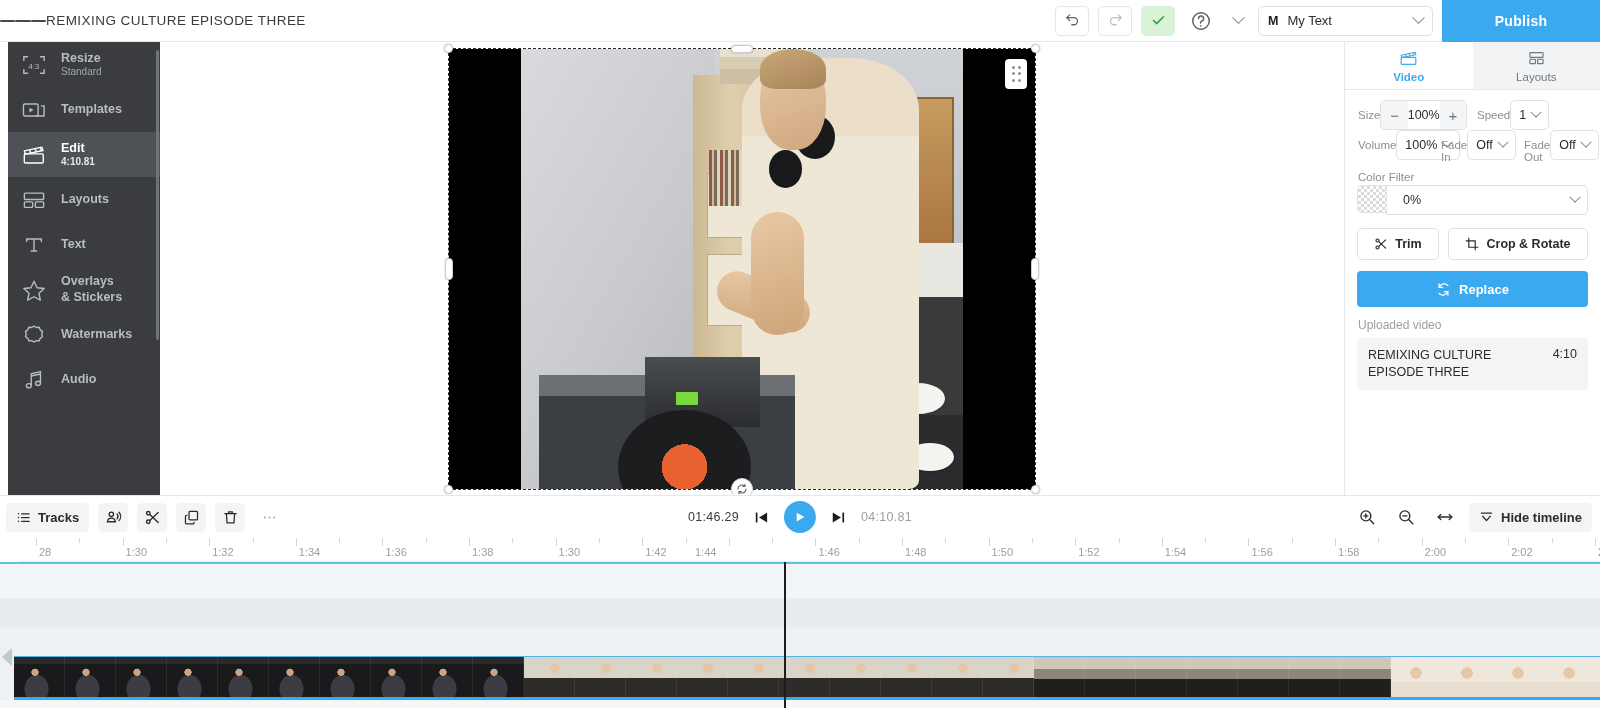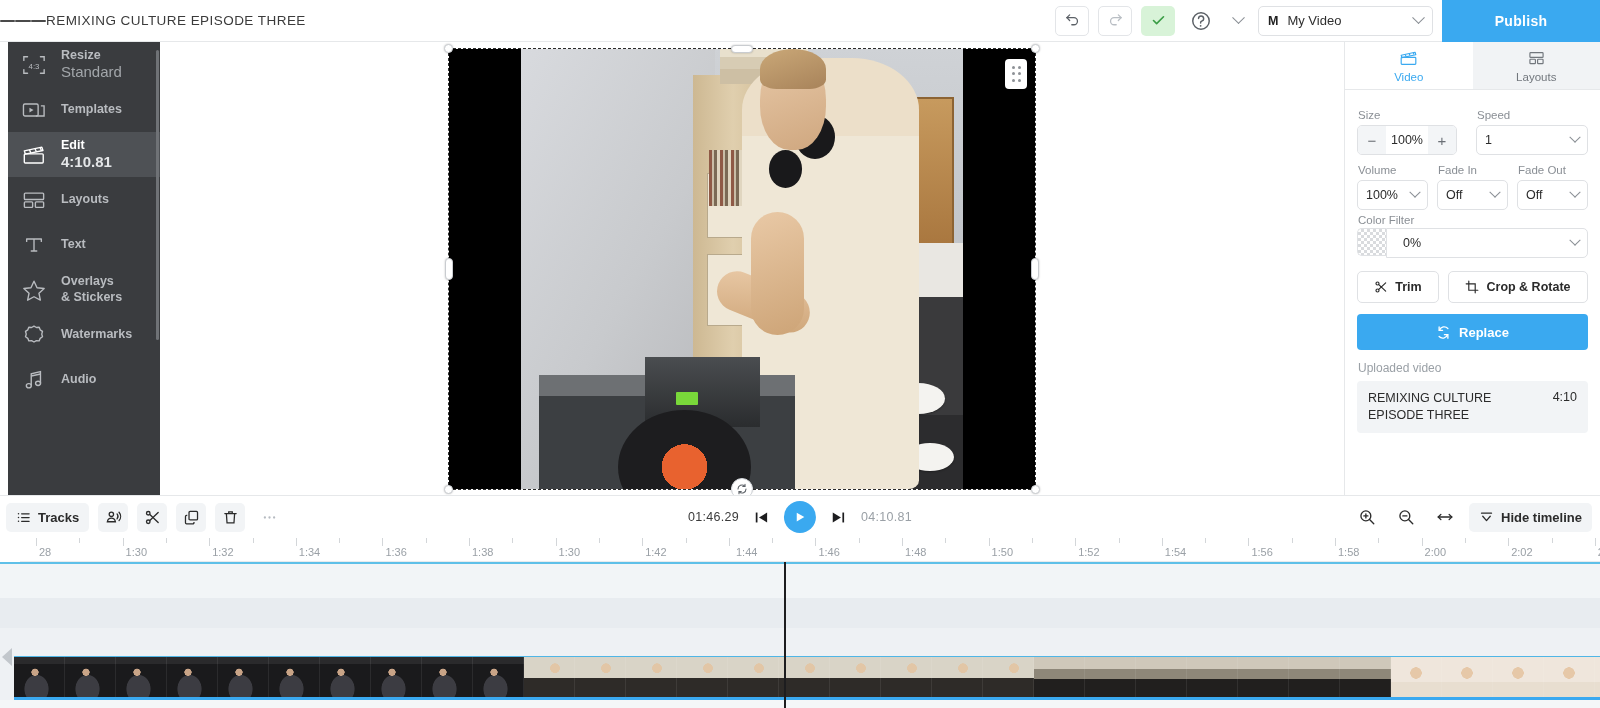--- a/index.html
+++ b/index.html
@@ -48,21 +48,21 @@
     background:#3a3c3f; overflow:hidden; z-index:20;
   }
   .side-item{
     display:flex; align-items:center; gap:13px; height:45px; padding:0 12px; cursor:pointer;
     color:#b9bcc0;
   }
   .side-item.active{ background:#4e5155; color:#fff; }
   .side-ico{ width:28px; height:28px; flex:none; display:flex; align-items:center; justify-content:center; }
   .side-txt{ display:flex; flex-direction:column; justify-content:center; line-height:1.18; }
   .side-lbl{ font-size:12.5px; font-weight:bold; white-space:nowrap; }
-  .side-sub{ font-size:15px; font-weight:normal; color:#a2a6aa; white-space:nowrap; }
+  .side-sub{ font-size:10px; font-weight:normal; color:#a2a6aa; white-space:nowrap; }
   .side-item.active .side-sub{ color:#e4e6e8; font-weight:bold; }
   .side-lbl2{ font-size:12.5px; font-weight:bold; line-height:1.25; white-space:nowrap;}
   .side-scroll{ position:absolute; right:1px; top:8px; width:3px; height:290px; background:#6f7276; border-radius:2px;}
 
   
   .canvas{
     position:absolute; left:152px; top:42px; width:1192px; height:453px;
     background:#fff;
   }
   .stage{
@@ -130,24 +130,24 @@
   .greenled{position:absolute;left:35%;bottom:19%;width:5%;height:3%;background:#79d83a;border-radius:1px;}
 
   
   .panel{
     position:absolute; right:0; top:42px; width:256px; height:453px;
     background:#fff; border-left:1px solid #e6e8ea; z-index:20;
   }
   .tabs{ display:flex; height:48px; border-bottom:1px solid #e6e8ea;}
   .tab{ flex:1; display:flex; flex-direction:column; align-items:center; justify-content:center;
         gap:3px; cursor:pointer; font-size:11.5px; color:#72777d; background:#f1f3f5;}
-  .tab.active{ background:#fff; color:#3aa9f0;}
+  .tab.active{ background:#fff; color:#3aa9f0;font-weight:bold;}
   .panel-body{ padding:10px 12px 0 12px;}
   .row{ display:flex; gap:9px; }
-  .fld{ display:flex; flex-direction:column; }
+  .fld{ display:flex; flex-direction:row; }
   .fld-lbl{ font-size:11.5px; color:#8a8f95; margin:9px 0 4px 1px;}
   .stepper{ display:flex; height:30px; border:1px solid #dfe1e4; border-radius:5px; overflow:hidden; width:100px;}
   .stepper button{ width:28px; background:#f3f5f7; border:none; cursor:pointer; font-size:15px; color:#6a6f75;
      display:flex;align-items:center;justify-content:center;}
   .stepper .val{ flex:1; display:flex;align-items:center;justify-content:center; font-size:12.5px; background:#fff;}
   .sel{
     height:30px; border:1px solid #dfe1e4; border-radius:5px; background:#fff;
     display:flex; align-items:center; padding:0 8px; gap:6px; cursor:pointer; font-size:12.5px;
   }
   .sel .chev{ margin-left:auto; width:8px;height:8px;border-width:1.4px;}
@@ -252,21 +252,21 @@
           <circle cx="12" cy="12" r="9"></circle>
           <path d="M9.3 9.2a2.8 2.8 0 1 1 3.3 3c-.7.3-1 .8-1 1.6v.4" stroke-linecap="round"></path>
           <circle cx="11.6" cy="17.2" r=".95" fill="#5c6167" stroke="none"></circle>
         </svg>
       </div>
       <div class="chev-btn">
         <span class="chev"></span>
       </div>
       <div class="brand-select">
         <span class="brand-mark">M</span>
-        <span class="brand-name">My Video</span>
+        <span class="brand-name">My Text</span>
         <span class="chev"></span>
       </div>
       <button class="publish-btn">Publish</button>
     </div>
   </div>
 
   <div class="sidebar">
 
     <div class="side-item">
       <span class="side-ico">
@@ -664,21 +664,21 @@
         <div class="tick minor" style="left: 492.3px;"></div>
         <div class="tlabel" style="left: 452px;">1:38</div>
         <div class="tick major" style="left: 535.6px;"></div>
         <div class="tick minor" style="left: 578.9px;"></div>
         <div class="tlabel" style="left: 538.6px;">1:30</div>
         <div class="tick major" style="left: 622.2px;"></div>
         <div class="tick minor" style="left: 665.5px;"></div>
         <div class="tlabel" style="left: 625.2px;">1:42</div>
         <div class="tick major" style="left: 708.8px;"></div>
         <div class="tick minor" style="left: 752.1px;"></div>
-        <div class="tlabel" style="left: 716px;">1:44</div>
+        <div class="tlabel" style="left: 675px;">1:44</div>
         <div class="tick major" style="left: 795.4px;"></div>
         <div class="tick minor" style="left: 838.7px;"></div>
         <div class="tlabel" style="left: 798.4px;">1:46</div>
         <div class="tick major" style="left: 882px;"></div>
         <div class="tick minor" style="left: 925.3px;"></div>
         <div class="tlabel" style="left: 885px;">1:48</div>
         <div class="tick major" style="left: 968.6px;"></div>
         <div class="tick minor" style="left: 1011.9px;"></div>
         <div class="tlabel" style="left: 971.6px;">1:50</div>
         <div class="tick major" style="left: 1055.2px;"></div>

